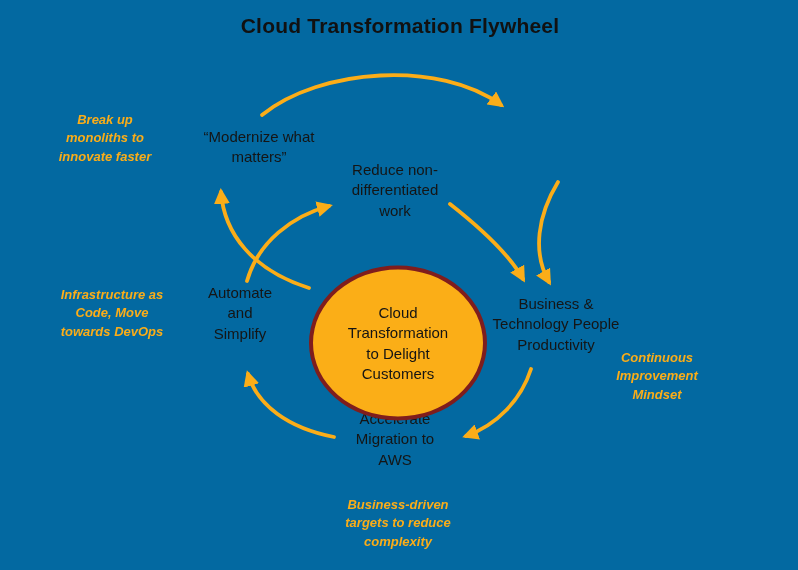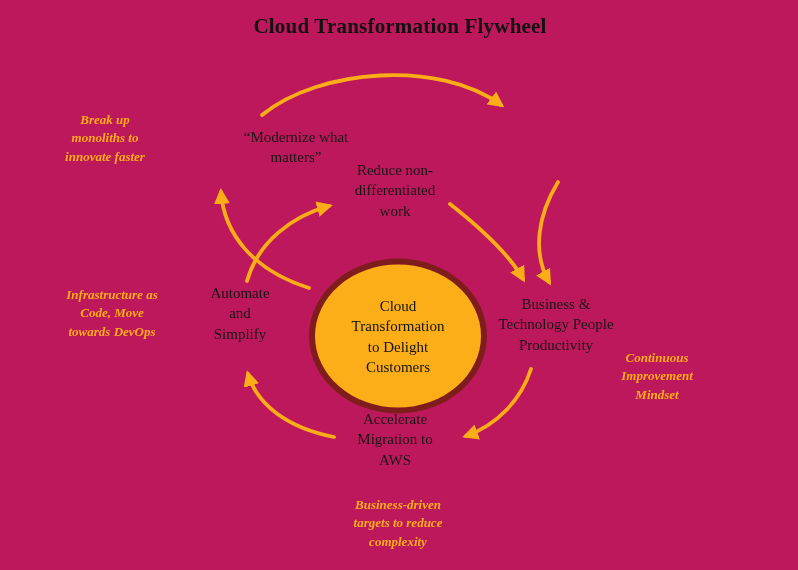--- a/index.html
+++ b/index.html
@@ -1,44 +1,44 @@
 <!DOCTYPE html>
 <html><head>
 <meta charset="utf-8">
 <style>
   html,body{margin:0;padding:0;background:#ffffff;}
   #stage{
     position:relative;
     width:798px;height:570px;
-    background:#be185d;
-    font-family:Liberation Serif, serif;
+    background:#0369a1;
+    font-family:Liberation Sans, sans-serif;
     overflow:hidden;
   }
   .title{
     position:absolute;left:400px;top:26px;
     transform:translate(-50%,-50%);
     font-size:21px;font-weight:700;color:#111111;
     white-space:nowrap;letter-spacing:.2px;
   }
   .node{
     position:absolute;transform:translate(-50%,-50%);
     text-align:center;white-space:pre-line;
     color:#151515;font-size:15px;line-height:1.36;
   }
   .annotation{
     position:absolute;transform:translate(-50%,-50%);
     text-align:center;white-space:pre-line;
     color:#FBAD18;font-size:13px;font-weight:700;font-style:italic;
     line-height:1.42;
   }
   .hub{
-    position:absolute;left:398px;top:336px;
+    position:absolute;left:398px;top:343px;
     transform:translate(-50%,-50%);
     width:178px;height:155px;border-radius:50%;
-    background:#FBAE17;border:6px solid #7f1d1d;
+    background:#FBAE17;border:4px solid #7f1d1d;
     display:flex;align-items:center;justify-content:center;
     box-sizing:border-box;
   }
   .hub-label{
     text-align:center;white-space:pre-line;
     color:#141414;font-size:15px;line-height:1.34;
   }
   svg.arrows{position:absolute;left:0;top:0;pointer-events:none;}
   .arrow{fill:none;stroke:#FBAD18;stroke-width:3.8;stroke-linecap:round;}
 </style>
@@ -70,21 +70,21 @@
   <div class="annotation" style="left:112px;top:314px;">Infrastructure as
 Code, Move
 towards DevOps</div>
   <div class="annotation" style="left:657px;top:377px;">Continuous
 Improvement
 Mindset</div>
   <div class="annotation" style="left:398px;top:524px;">Business-driven
 targets to reduce
 complexity</div>
 
-  <div class="node" style="left:259px;top:147px;margin-left:37px;">“Modernize what
+  <div class="node" style="left:259px;top:147px;">“Modernize what
 matters”</div>
   <div class="node" style="left:395px;top:191px;">Reduce non-
 differentiated
 work</div>
   <div class="node" style="left:556px;top:325px;">Business &amp;
 Technology People
 Productivity</div>
   <div class="node" style="left:395px;top:440px;">Accelerate
 Migration to
 AWS</div>

